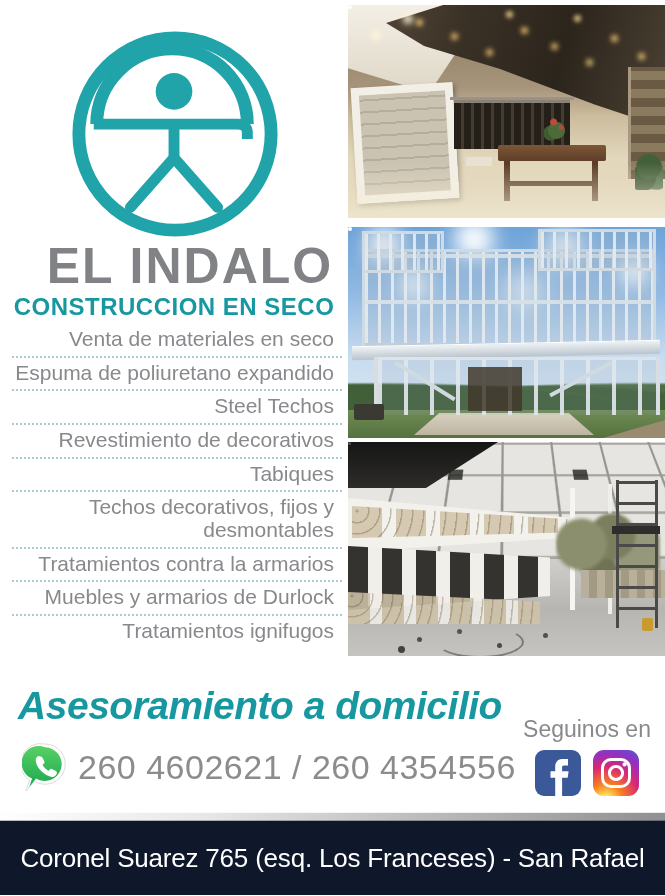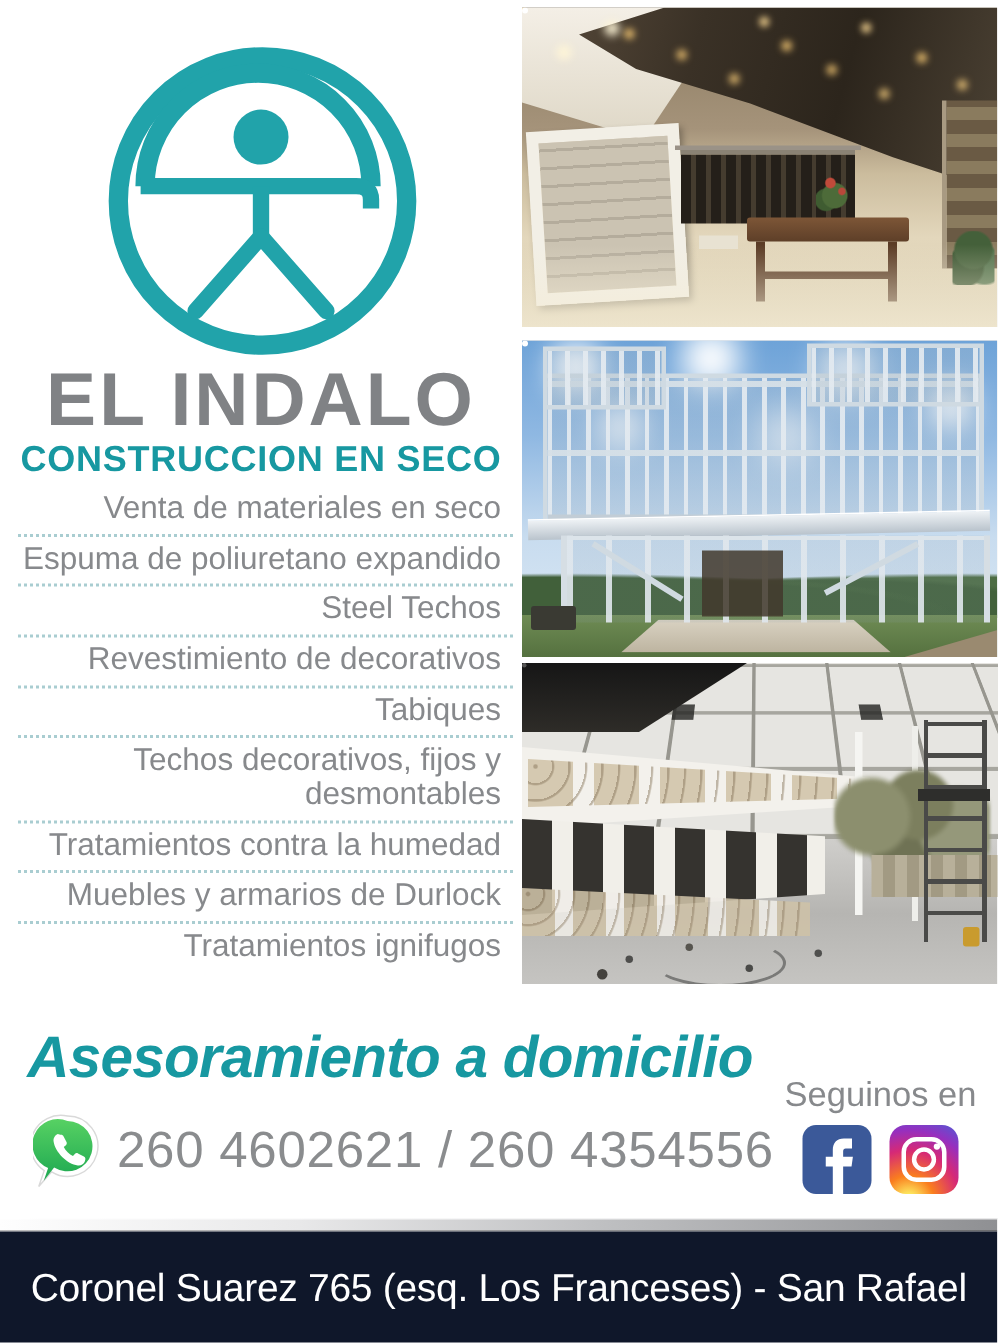--- a/index.html
+++ b/index.html
@@ -5,21 +5,21 @@
   html,body { margin:0; padding:0; background:#ffffff; }
   .page {
     position:relative; width:665px; height:896px; background:#ffffff;
     font-family:"Liberation Sans", sans-serif; overflow:hidden;
   }
   .abs { position:absolute; }
 
   
   .logo-wrap { left:60px; top:25px; width:230px; height:218px; }
   .brand-name {
-    left:0; top:237px; width:348px; text-align:center;
+    left:16px; top:237px; width:348px; text-align:center;
     font-size:50px; font-weight:bold; color:#808285; letter-spacing:2px;
   }
   .brand-tagline {
     left:0; top:293px; width:348px; text-align:center;
     font-size:24px; font-weight:bold; color:#1798a1; letter-spacing:0.5px;
   }
 
   
   .services { left:8px; top:320px; width:330px; list-style:none; margin:4px; padding:0; }
   .services li {
@@ -216,21 +216,21 @@
   <div class="abs brand-name">EL INDALO</div>
   <div class="abs brand-tagline">CONSTRUCCION EN SECO</div>
 
   <ul class="abs services">
     <li>Venta de materiales en seco</li>
     <li>Espuma de poliuretano expandido</li>
     <li>Steel Techos</li>
     <li>Revestimiento de decorativos</li>
     <li>Tabiques</li>
     <li>Techos decorativos, fijos y desmontables</li>
-    <li>Tratamientos contra la humedad</li>
+    <li>Tratamientos contra la armarios</li>
     <li>Muebles y armarios de Durlock</li>
     <li>Tratamientos ignifugos</li>
   </ul>
 
   <div class="abs advisory">Asesoramiento a domicilio</div>
 
   <div class="abs phone-row">
     <svg width="46" height="50" viewBox="0 0 48 52">
       <defs>
         <linearGradient id="wag" x1="0" y1="0" x2="0" y2="1">

